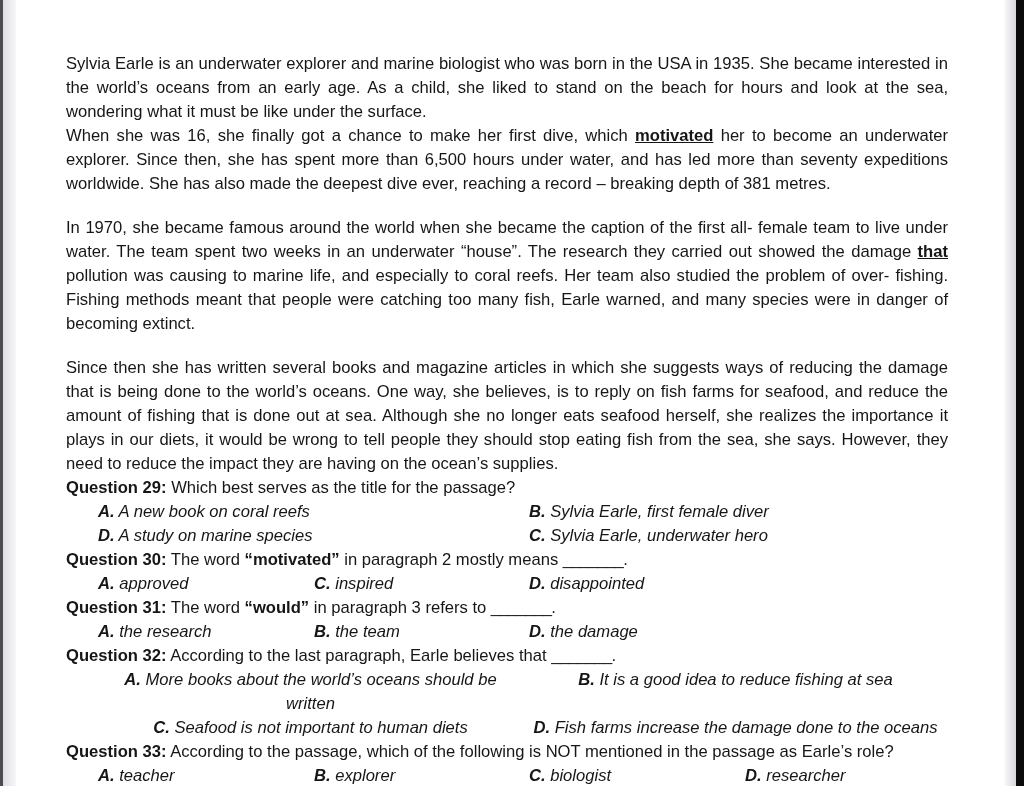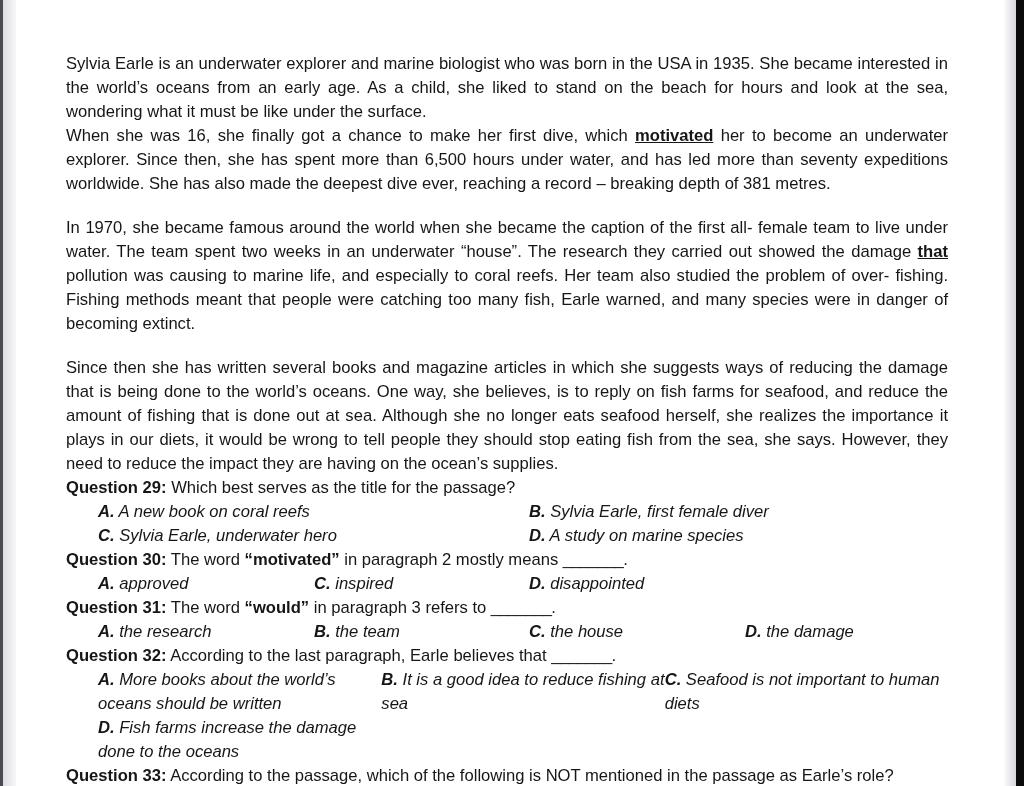--- a/index.html
+++ b/index.html
@@ -23,21 +23,21 @@
   .para.gap{margin-top:20px;}
   .b{font-weight:bold;text-align:right;}
   .u{text-decoration:underline;}
   .blank{letter-spacing:-0.6px;white-space:nowrap;}
 
   .q-line{text-align:left;}
   .q-label{font-weight:bold;}
   .opts{display:grid;margin-left:32px;text-align:left;font-style:italic;}
   .opts.grid-4{grid-template-columns:216px 215px 216px auto;}
   .opts.grid-2{grid-template-columns:431px auto;}
-  .opts.stack{grid-template-columns:1fr 1fr 1fr;}
+  .opts.stack{grid-template-columns:1fr 1fr;text-align:center;}
   .opt .letter{font-weight:bold;}
 </style>
 </head>
 <body>
 
 <div class="edge-left-line"></div>
 <div class="edge-left-strip"></div>
 <div class="edge-right-strip"></div>
 <div class="edge-right-black"></div>
 
@@ -46,34 +46,33 @@
       <div class="para"><span>Sylvia Earle is an underwater explorer and marine biologist who was born in the USA in 1935. She became interested in the world’s oceans from an early age. As a child, she liked to stand on the beach for hours and look at the sea, wondering what it must be like under the surface.</span></div>
       <div class="para"><span>When she was 16, she finally got a chance to make her first dive, which </span><span class="b u">motivated</span><span> her to become an underwater explorer. Since then, she has spent more than 6,500 hours under water, and has led more than seventy expeditions worldwide. She has also made the deepest dive ever, reaching a record – breaking depth of 381 metres.</span></div>
       <div class="para gap"><span>In 1970, she became famous around the world when she became the caption of the first all- female team to live under water. The team spent two weeks in an underwater “house”. The research they carried out showed the damage </span><span class="b u">that</span><span> pollution was causing to marine life, and especially to coral reefs. Her team also studied the problem of over- fishing. Fishing methods meant that people were catching too many fish, Earle warned, and many species were in danger of becoming extinct.</span></div>
       <div class="para gap"><span>Since then she has written several books and magazine articles in which she suggests ways of reducing the damage that is being done to the world’s oceans. One way, she believes, is to reply on fish farms for seafood, and reduce the amount of fishing that is done out at sea. Although she no longer eats seafood herself, she realizes the importance it plays in our diets, it would be wrong to tell people they should stop eating fish from the sea, she says. However, they need to reduce the impact they are having on the ocean’s supplies.</span></div>
     </div>
   <div id="questions">
       <div class="q-line"><span class="q-label">Question 29:</span><span> Which best serves as the title for the passage?</span></div>
       <div class="opts grid-2">
         <div class="opt"><span class="letter">A.</span><span> A new book on coral reefs</span></div>
         <div class="opt"><span class="letter">B.</span><span> Sylvia Earle, first female diver</span></div>
+        <div class="opt"><span class="letter">D.</span><span> A study on marine species</span></div>
         <div class="opt"><span class="letter">C.</span><span> Sylvia Earle, underwater hero</span></div>
-        <div class="opt"><span class="letter">D.</span><span> A study on marine species</span></div>
       </div>
       <div class="q-line"><span class="q-label">Question 30:</span><span> The word </span><span class="b">“motivated”</span><span> in paragraph 2 mostly means </span><span class="blank">_______</span><span>.</span></div>
       <div class="opts grid-4">
         <div class="opt"><span class="letter">A.</span><span> approved</span></div>
         <div class="opt"><span class="letter">C.</span><span> inspired</span></div>
         <div class="opt"><span class="letter">D.</span><span> disappointed</span></div>
       </div>
       <div class="q-line"><span class="q-label">Question 31:</span><span> The word </span><span class="b">“would”</span><span> in paragraph 3 refers to </span><span class="blank">_______</span><span>.</span></div>
       <div class="opts grid-4">
         <div class="opt"><span class="letter">A.</span><span> the research</span></div>
         <div class="opt"><span class="letter">B.</span><span> the team</span></div>
-        <div class="opt"><span class="letter">C.</span><span> the house</span></div>
         <div class="opt"><span class="letter">D.</span><span> the damage</span></div>
       </div>
       <div class="q-line"><span class="q-label">Question 32:</span><span> According to the last paragraph, Earle believes that </span><span class="blank">_______</span><span>.</span></div>
       <div class="opts stack">
         <div class="opt"><span class="letter">A.</span><span> More books about the world’s oceans should be written</span></div>
         <div class="opt"><span class="letter">B.</span><span> It is a good idea to reduce fishing at sea</span></div>
         <div class="opt"><span class="letter">C.</span><span> Seafood is not important to human diets</span></div>
         <div class="opt"><span class="letter">D.</span><span> Fish farms increase the damage done to the oceans</span></div>
       </div>
       <div class="q-line"><span class="q-label">Question 33:</span><span> According to the passage, which of the following is NOT mentioned in the passage as Earle’s role?</span></div>

